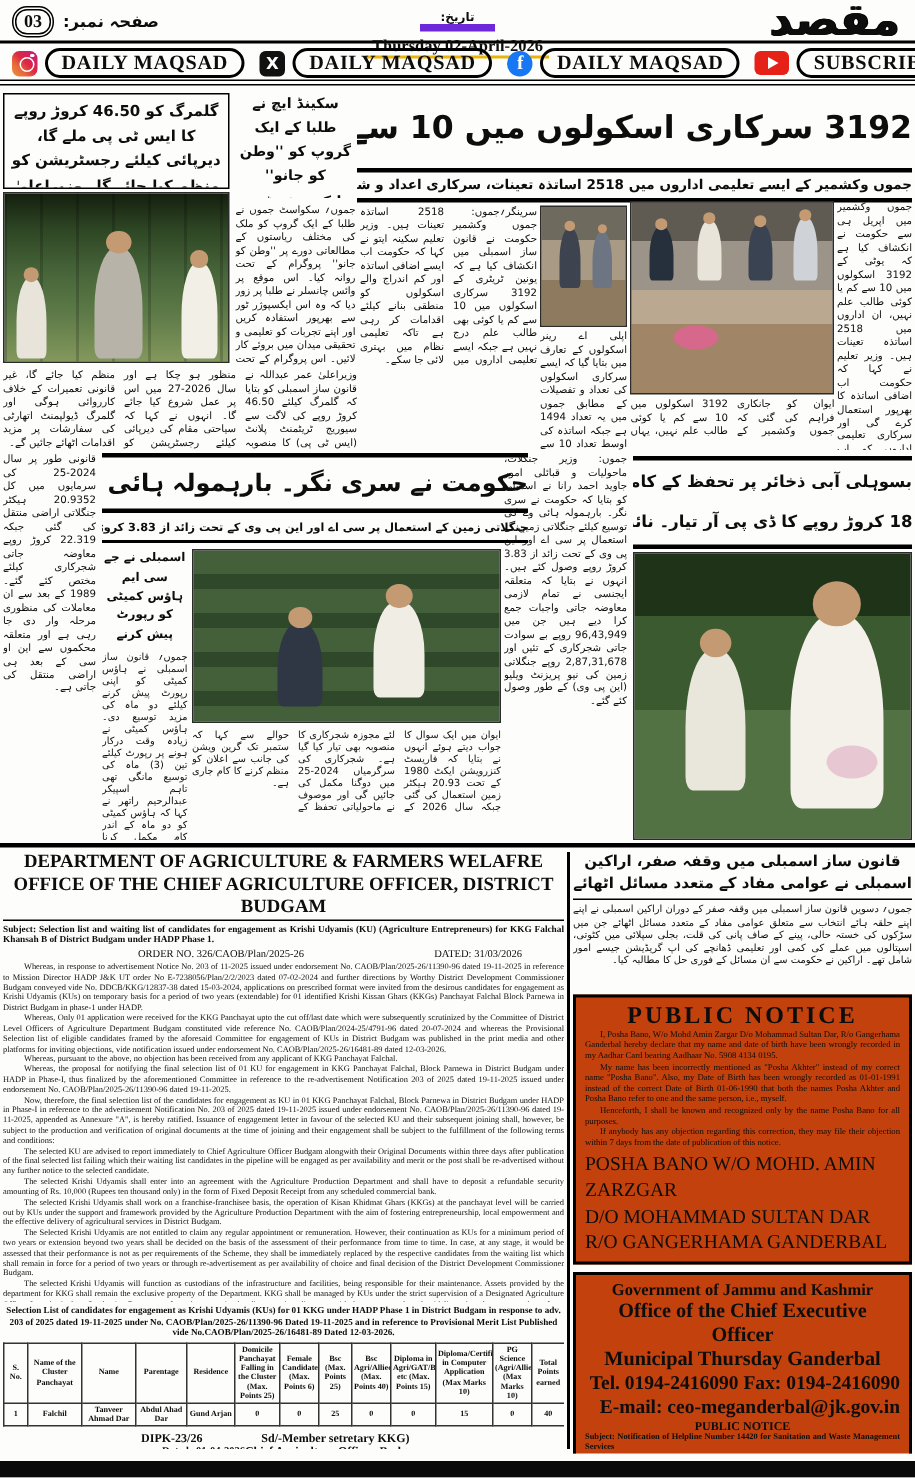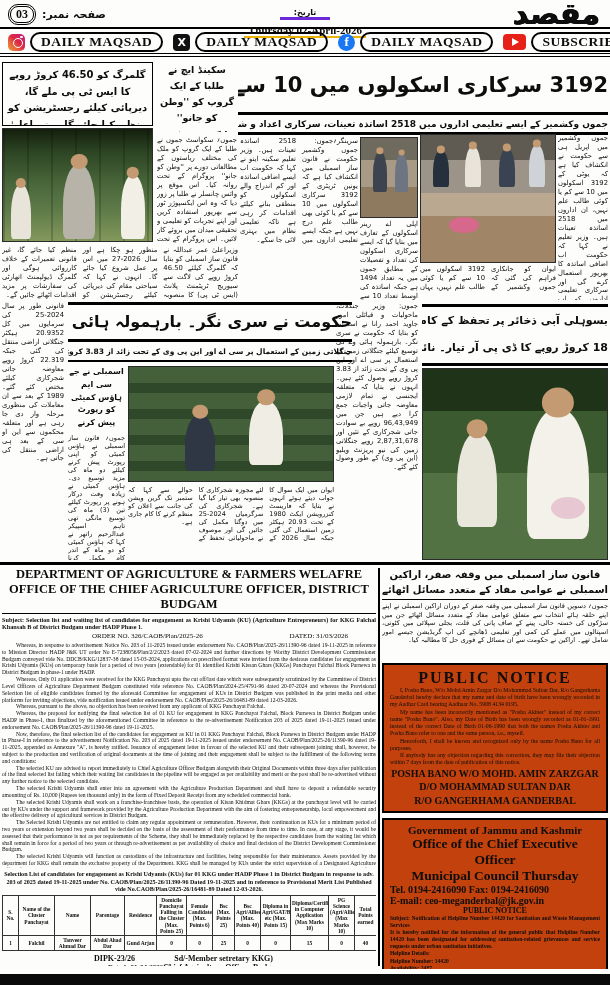--- a/index.html
+++ b/index.html
@@ -12,21 +12,21 @@
   .jst{text-align:justify}
   .clip{overflow:hidden}
   .nowrap{white-space:nowrap}
 
   
   #hdr{left:0;top:0;width:610px;height:29px;border-bottom:2px solid #000}
   #pagenum{left:8px;top:4px;display:flex;align-items:center;gap:6px;direction:rtl}
   #pagenum .lbl{font-size:11px;font-weight:bold}
   #pagenum .badge{border:3px double #000;border-radius:10px;padding:0 5px;font-size:12px;font-weight:bold;font-family:"Liberation Serif",serif;direction:ltr}
   #datebox{left:225px;top:1px;width:160px;text-align:center}
-  #datebox .dl{font-size:8px;font-weight:bold;border-bottom:3px solid #6d28d9;display:inline-block;padding:0 14px}
+  #datebox .dl{font-size:8px;font-weight:bold;border-bottom:5px solid #6d28d9;display:inline-block;padding:0 14px}
   #datebox .dv{font-size:11px;font-weight:bold;border-bottom:2px solid #eab308;padding:0 4px}
   #masthead{right:10px;top:-4px;font-size:30px;font-weight:900;text-shadow:.6px 0 #000,-.6px 0 #000}
 
   
   #social{left:0;top:31px;width:610px;height:26px;display:flex;align-items:center;gap:10px;padding:0 8px;border-bottom:4px double #000}
   .soc{display:flex;align-items:center;gap:5px}
   .pill{border:2px solid #000;border-radius:13px;padding:0 9px;font-weight:bold;font-size:13.5px;letter-spacing:.5px;white-space:nowrap}
   .ig{width:17px;height:17px;border-radius:5px;background:linear-gradient(45deg,#f09433,#e6683c 30%,#dc2743 55%,#cc2366 80%,#bc1888);position:relative;flex:0 0 auto}
   .ig::before{content:"";position:absolute;left:4.5px;top:4.5px;width:8px;height:8px;border:1.6px solid #fff;border-radius:50%}
   .ig::after{content:"";position:absolute;right:2.5px;top:2.5px;width:2.2px;height:2.2px;border-radius:50%;background:#fff}
@@ -107,25 +107,25 @@
   table.sel th,table.sel td{border:0.5px solid #333;padding:1px;text-align:center;vertical-align:middle;overflow:hidden;font-weight:bold}
   #agri .foot{display:flex;justify-content:center;margin-top:3px;padding:0 4px;font-size:8px;font-weight:bold}
   #agri .foot .r{text-align:center}
 
   #rightcol{left:382px;top:567px;width:226px;height:402px;overflow:hidden}
   #zh-head{font-size:10px;font-weight:900;text-align:center;line-height:1.5;border-bottom:1.5px solid #000;padding-bottom:2px}
   #zh-body{font-size:6.6px;line-height:1.3;text-align:justify;height:56px;overflow:hidden;margin-top:2px}
   .noticebox{border:2.5px solid #000;padding:4px 6px;margin-top:5px;background:#c2410c}
   #pn .title{font-size:16px;font-weight:bold;text-align:center;letter-spacing:2px}
   #pn p{font-size:5.8px;line-height:1.25;text-align:justify;text-indent:10px}
-  #pn .sig{font-size:10px;font-weight:bold;text-align:center;line-height:1.35}
+  #pn .sig{font-size:13px;font-weight:normal;line-height:1.35}
   #mc .g1{font-size:11px;font-weight:bold;text-align:center}
   #mc .g2{font-size:13.5px;font-weight:bold;text-align:center}
   #mc .g3{font-size:13.5px;font-weight:bold;text-align:center}
-  #mc .ln{font-size:10px;font-weight:bold;text-align:left}
+  #mc .ln{font-size:13px;font-weight:bold;text-align:right}
   #mc .pnt{font-size:8px;font-weight:bold;text-align:center}
   #mc .sm{font-size:5.6px;font-weight:bold;line-height:1.25;text-align:justify}
   #mc .sml{font-size:5.6px;font-weight:bold;line-height:1.35}
   #footer-bar{left:0;top:974px;width:610px;height:11px;background:#0a0a0a}
 </style>
 </head>
 <body>
 
 <div id="page">
 
@@ -311,21 +311,21 @@
       <p>Henceforth, I shall be known and recognized only by the name Posha Bano for all purposes.</p>
       <p>If anybody has any objection regarding this correction, they may file their objection within 7 days from the date of publication of this notice.</p>
       <div class="sig">POSHA BANO    W/O MOHD. AMIN ZARZGAR</div>
       <div class="sig">D/O MOHAMMAD SULTAN DAR</div>
       <div class="sig">R/O GANGERHAMA GANDERBAL</div>
     </div>
 
     <div id="mc" class="noticebox eng">
       <div class="g1">Government of Jammu and Kashmir</div>
       <div class="g2">Office of the Chief Executive Officer</div>
-      <div class="g3">Municipal Council Thursday</div>
+      <div class="g3">Municipal Thursday Ganderbal</div>
       <div class="ln">Tel. 0194-2416090 Fax: 0194-2416090</div>
       <div class="ln">E-mail: ceo-meganderbal@jk.gov.in</div>
       <div class="pnt">PUBLIC NOTICE</div>
       <div class="sm">Subject: Notification of Helpline Number 14420 for Sanitation and Waste Management Services</div>
       <div class="sm">It is hereby notified for the information of the general public that Helpline Number 14420 has been designated for addressing sanitation-related grievances and service requests under urban sanitation initiatives.</div>
       <div class="sml">Helpline Details:</div>
       <div class="sml">Helpline Number: 14420</div>
       <div class="sml">Availability: 24*7</div>
       <div class="sml">Purpose of the Helpline:</div>
       <div class="sml">Citizens can use Helpline No. 14420 for:</div>

